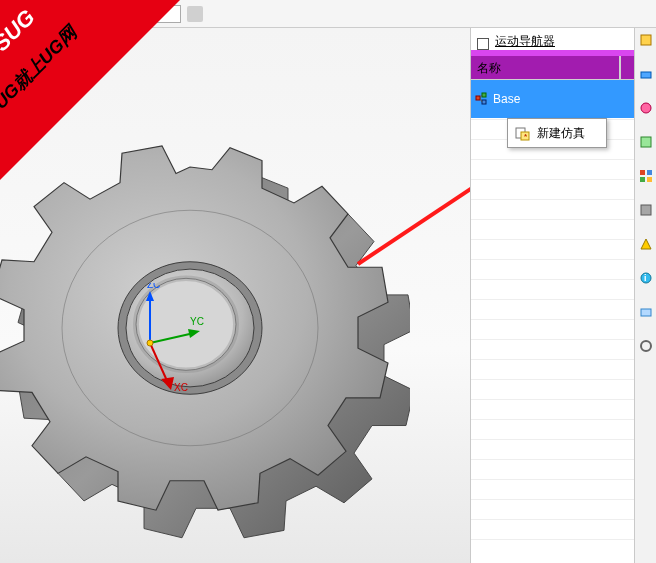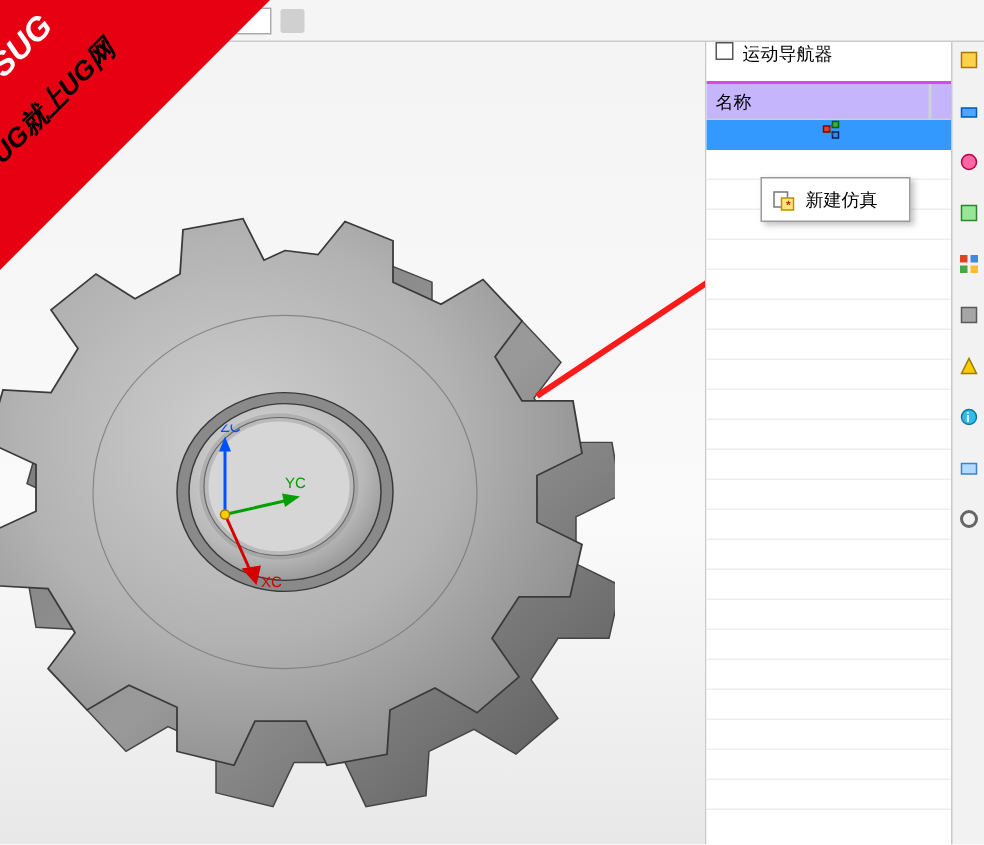--- a/index.html
+++ b/index.html
@@ -41,50 +41,50 @@
   border-left: 1px solid #c9c9c9;
 }
 .nav-tree {
   flex: 1;
   background: #fff;
   position: relative;
 }
 .panel-header {
   height: 28px;
   display: flex;
-  align-items: flex-start;
+  align-items: flex-end;
   padding: 0 6px;
   gap: 6px;
-  border-bottom: 2px solid #d946ef;
+  border-bottom: 6px solid #d946ef;
+  text-decoration: underline;
 }
 .checkbox-icon {
   width: 12px; height: 12px; border: 1px solid #555;
 }
 .col-header {
   height: 24px;
   display: flex;
   border-bottom: 1px solid #d0d0d0;
-  background: #c4b5fd;
+  background: #a21caf;
 }
 .col-name {
   flex: 1;
   padding: 4px 6px;
   border-right: 1px solid #d0d0d0;
 }
 .col-extra {
   width: 14px;
   border-left: 1px solid #d0d0d0;
 }
 .tree-row {
-  height: 20px;
+  height: 38px;
   display: flex;
   align-items: center;
   padding-left: 4px;
   gap: 4px;
-  flex-direction: column;
 }
 .tree-row.selected {
   background: #3399ff;
   color: #fff;
 }
 .tree-icon {
   width: 14px; height: 14px;
   display: inline-flex; align-items: center; justify-content: center;
 }
 .grid-lines {

